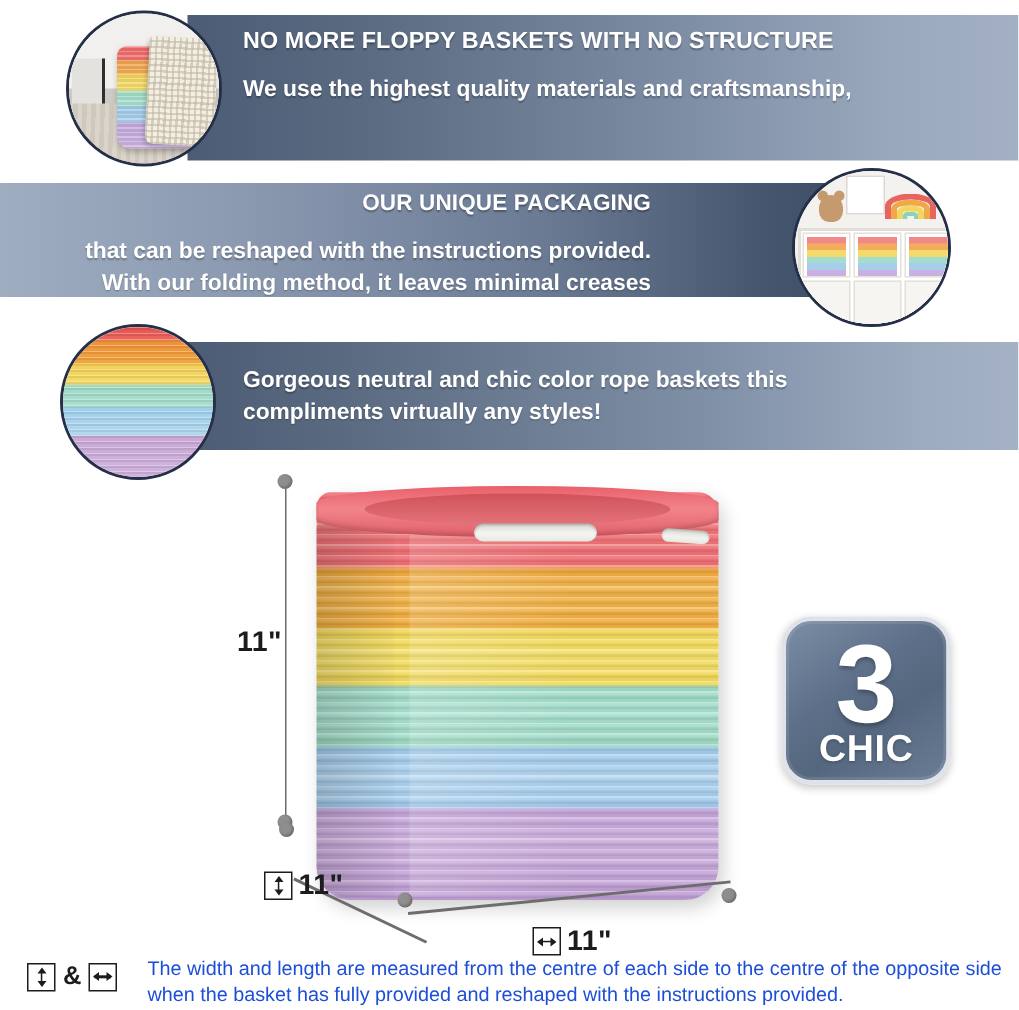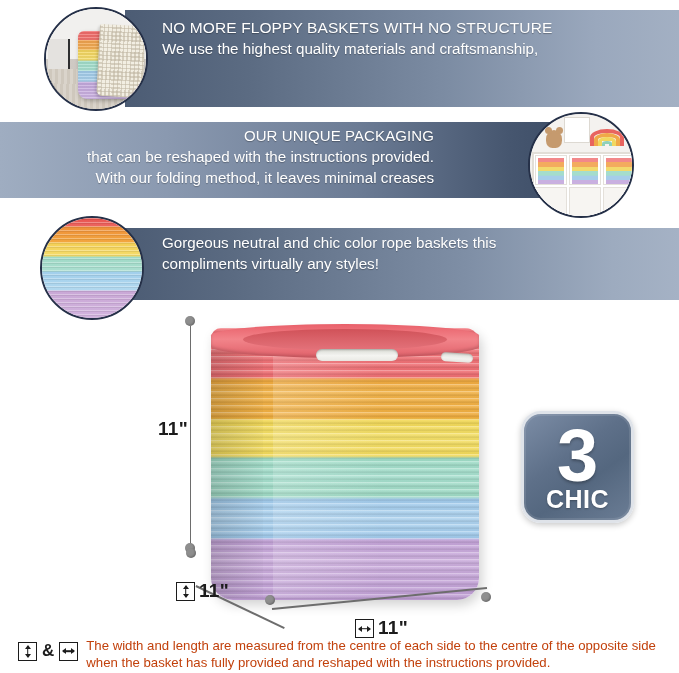--- a/index.html
+++ b/index.html
@@ -28,28 +28,28 @@
     background: linear-gradient(90deg, #4c5c74 0%, #5b6b82 20%, #7f8fa6 62%, #9dabbf 88%, #a5b2c5 100%);
   }
 
   .banner-inner { position: absolute; color: #ffffff; }
 
   .b1-inner { left: 37px; top: 8px; right: 12px; }
   .b2-inner { left: 12px; top: 4px; right: 120px; text-align: right; }
   .b3-inner { left: 37px; top: 4px; right: 12px; }
 
   .b-head {
-    font-size: 15.5px; font-weight: normal; letter-spacing: .1px;
+    font-size: 15.5px; font-weight: bold; letter-spacing: .1px;
     line-height: 20px; white-space: nowrap;
     text-shadow: 0 1px 1px rgba(0,0,0,.30);
   }
   .b2-inner .b-head { font-size: 15px; }
   .b-body {
-    font-size: 15.2px; font-weight: normal; line-height: 20.5px;
-    margin-top: 1px; white-space: nowrap;
+    font-size: 15.2px; font-weight: bold; line-height: 20.5px;
+    margin-top: 12px; white-space: nowrap;
     text-shadow: 0 1px 1px rgba(0,0,0,.28);
   }
   .b-body span { display: block; }
 
   
   .circle {
     position: absolute; border-radius: 50%;
     border: 2px solid #253048; overflow: hidden;
     background: #e9e9e9;
   }
@@ -256,21 +256,21 @@
   }
   .pack-word {
     color:#ffffff; font-weight:bold; font-size:25px; line-height:26px;
     letter-spacing:.5px; text-shadow: 0 1px 2px rgba(0,0,0,.28);
   }
 
   
   .footnote { position:absolute; left:18px; top:638px; width:650px; display:flex; align-items:flex-start; }
   .fn-icons { display:flex; align-items:center; flex-shrink:0; padding-top:3px; }
   .fn-amp { font-size:17px; font-weight:bold; color:#1c1c1c; margin:0 5px; }
-  .fn-text { margin-left:8px; font-size:13.2px; line-height:16.5px; color:#c2410c; font-weight:500; }
+  .fn-text { margin-left:20px; font-size:13.2px; line-height:16.5px; color:#1d4ed8; font-weight:500; }
   .fn-text span { display:block; white-space:nowrap; }
 </style>
 </head>
 <body>
 
 <div id="page">
 
   <div class="banner banner-1">
     <div class="banner-inner b1-inner">
       <div class="b-head">NO MORE FLOPPY BASKETS WITH NO STRUCTURE</div>

